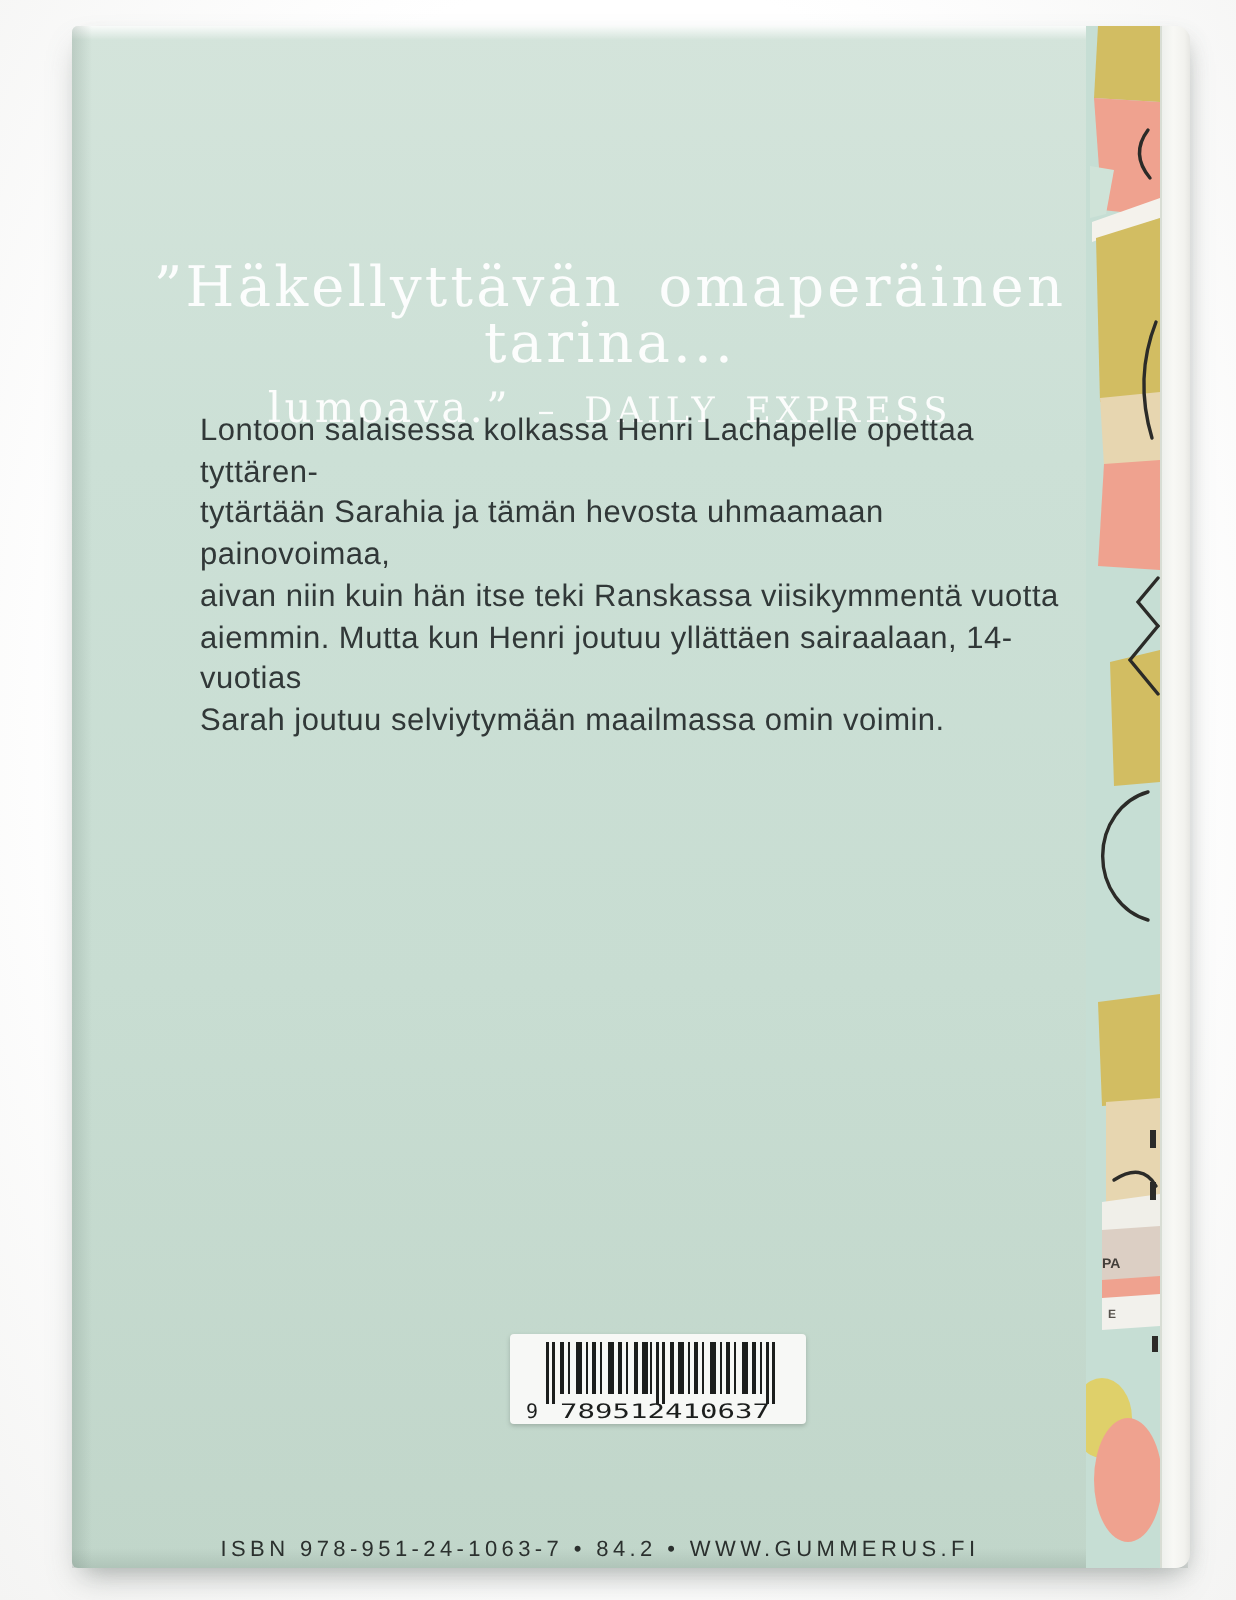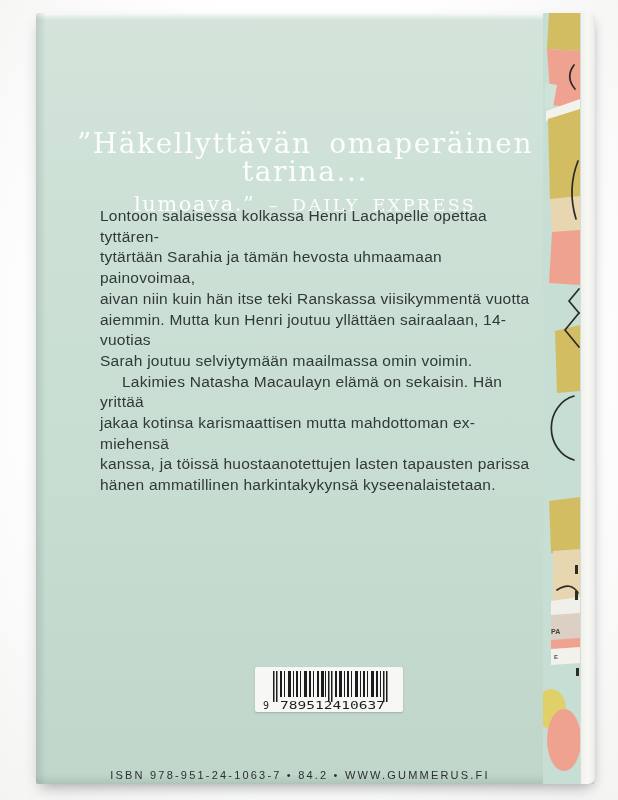--- a/index.html
+++ b/index.html
@@ -93,24 +93,20 @@
         <span class="quote-source">DAILY EXPRESS</span>
       </div>
     </div>
 
     <div class="synopsis">
       <p>Lontoon salaisessa kolkassa Henri Lachapelle opettaa tyttären-
 tytärtään Sarahia ja tämän hevosta uhmaamaan painovoimaa,
 aivan niin kuin hän itse teki Ranskassa viisikymmentä vuotta
 aiemmin. Mutta kun Henri joutuu yllättäen sairaalaan, 14-vuotias
 Sarah joutuu selviytymään maailmassa omin voimin.</p>
-      <p class="indent">Lakimies Natasha Macaulayn elämä on sekaisin. Hän yrittää
-jakaa kotinsa karismaattisen mutta mahdottoman ex-miehensä
-kanssa, ja töissä huostaanotettujen lasten tapausten parissa
-hänen ammatillinen harkintakykynsä kyseenalaistetaan.</p>
     </div>
 
     <div class="barcode-sticker">
       <svg width="148" height="45" viewBox="0 0 148 45">
         <g fill="#1c1e1d">
           <rect x="18" y="4" width="1.5" height="31"></rect>
             <rect x="21" y="4" width="1.5" height="31"></rect>
           <rect x="25" y="4" width="2" height="26"></rect>
             <rect x="29" y="4" width="1" height="26"></rect>
           <rect x="33" y="4" width="3" height="26"></rect>

